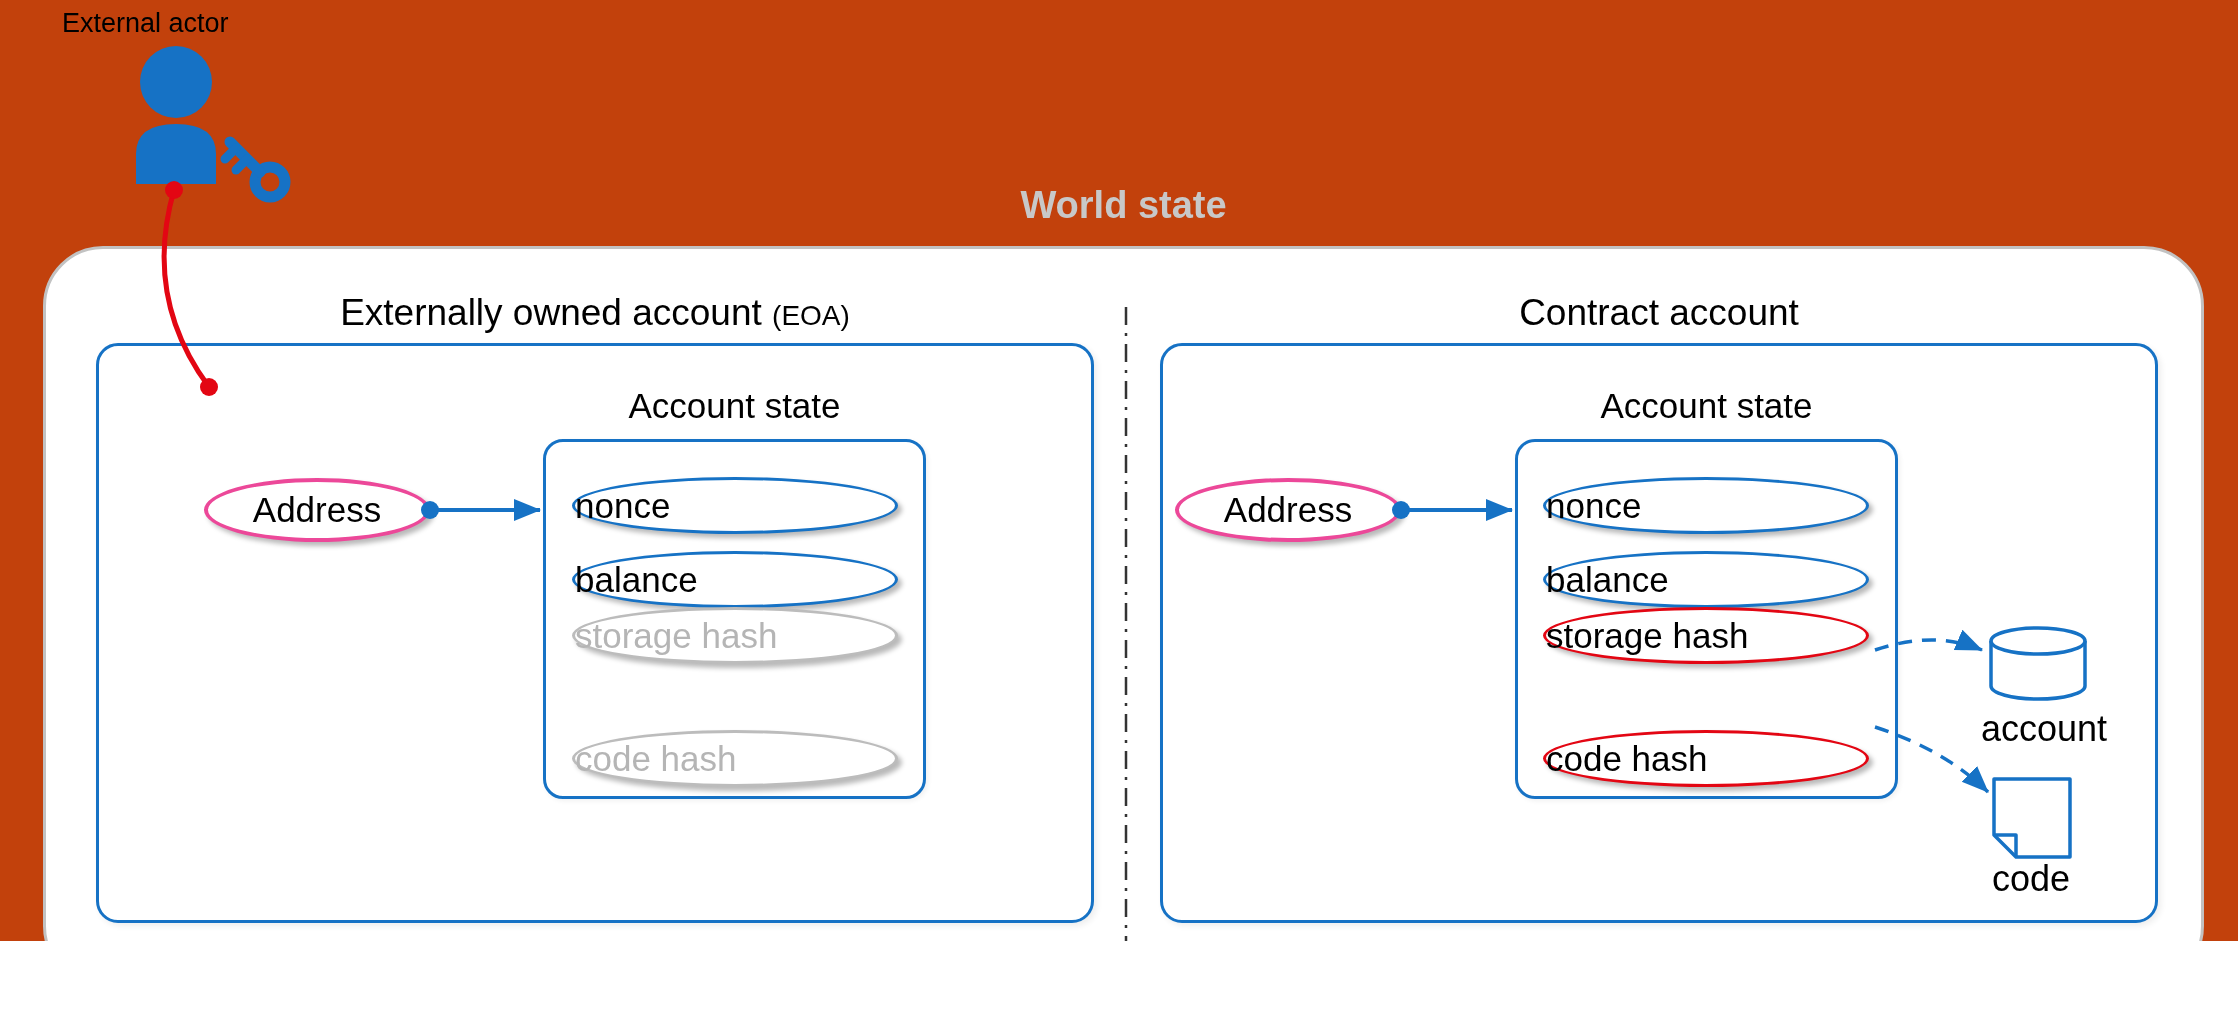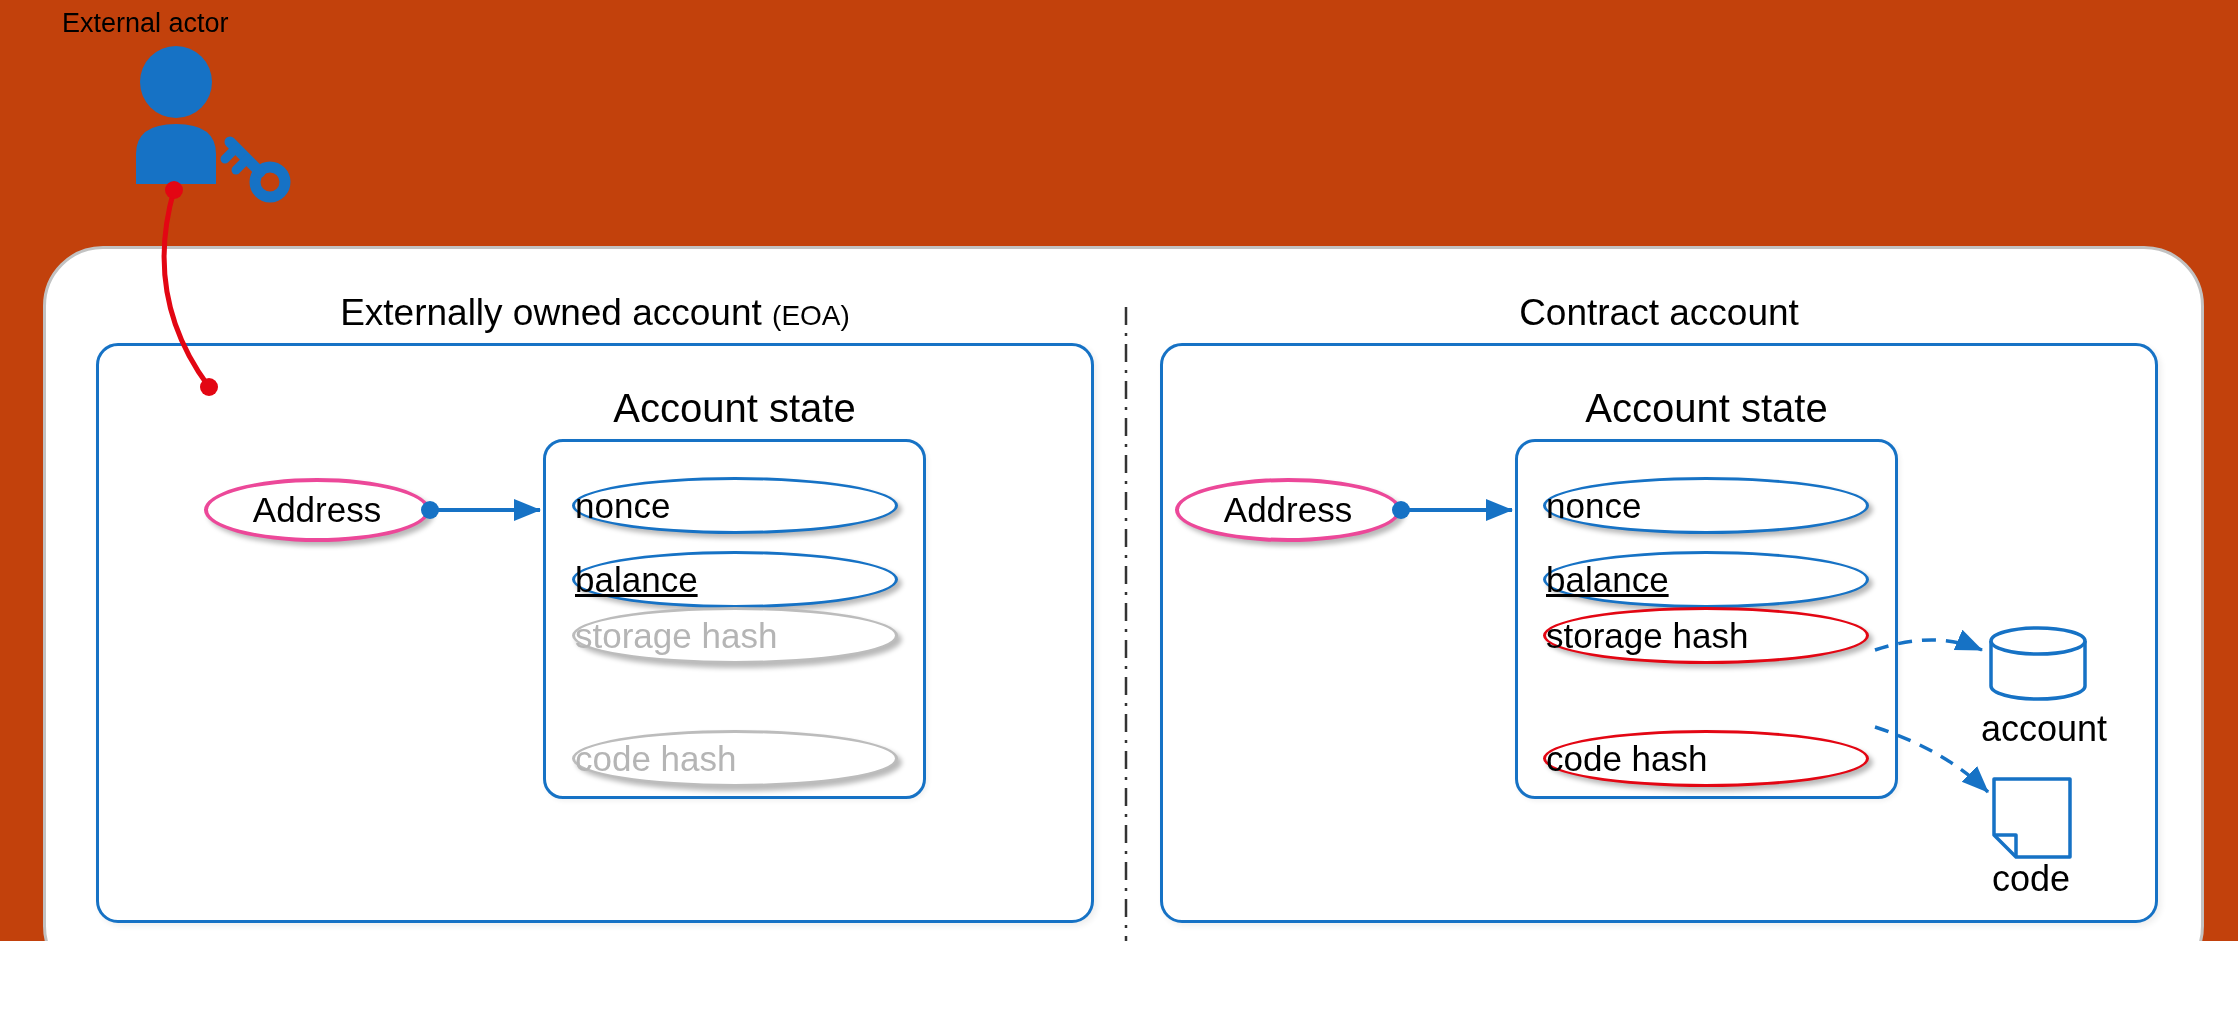--- a/index.html
+++ b/index.html
@@ -22,30 +22,30 @@
   .acct-title { font-size:37px; font-weight:500; }
   .eoa-title { left:96px; top:292px; width:998px; }
   .contract-title { left:1160px; top:292px; width:998px; }
   .title-suffix { font-size:28px; font-weight:400; }
 
   .state-box { position:absolute; top:439px; width:383px; height:360px;
                border:3px solid #1672c5; border-radius:20px; background:#ffffff;
                box-shadow:2px 2px 5px rgba(0,0,0,0.06); }
   .state-box.left { left:543px; }
   .state-box.right { left:1515px; }
-  .state-title { top:386px; width:383px; font-size:40px; font-weight:500; }
+  .state-title { top:386px; width:383px; font-size:35px; font-weight:500; }
   .state-title.left { left:543px; }
   .state-title.right { left:1515px; }
 
   .ellipse { position:absolute; width:326px; height:57px; border-radius:50%;
              background:#ffffff; display:flex; align-items:center; 
              font-size:35px; color:#000; box-shadow:4px 4px 5px rgba(0,0,0,0.28); }
   .ellipse.col-left { left:572px; }
   .ellipse.col-right { left:1543px; }
-  .row0 { top:477px; } .row1 { top:551px;text-decoration:underline; } .row2 { top:607px; } .row3 { top:730px; }
+  .row0 { top:477px; } .row1 { top:551px; } .row2 { top:607px; } .row3 { top:730px; }
   .e-blue { border:3px solid #1672c5; }
   .e-gray { border:3px solid #bcbcbc; color:#b5b5b5; }
   .e-red  { border:3.5px solid #e30613; }
 
   .address { position:absolute; top:478px; width:226px; height:64px; border-radius:50%;
              border:4px solid #ec4899; background:#ffffff; display:flex; align-items:center;
              justify-content:center; font-size:35px; color:#000;
              box-shadow:4px 4px 5px rgba(0,0,0,0.28); }
   .address.left { left:204px; }
   .address.right { left:1175px; }
@@ -55,20 +55,21 @@
   .actor-label { left:62px; top:8px; font-size:27px; }
 
   .overlay { position:absolute; left:0; top:0; z-index:6; pointer-events:none; }
 </style>
 </head>
 <body>
 
 <div class="canvas">
 
   <div class="txt actor-label">External actor</div>
+  <div class="txt world-label center">World state</div>
 
   <div class="world-box"></div>
 
   <div class="acct-box eoa-box"></div>
   <div class="acct-box contract-box"></div>
 
   <div class="txt acct-title eoa-title center">
     <span>Externally owned account</span>
     <span class="title-suffix">(EOA)</span>
   </div>

